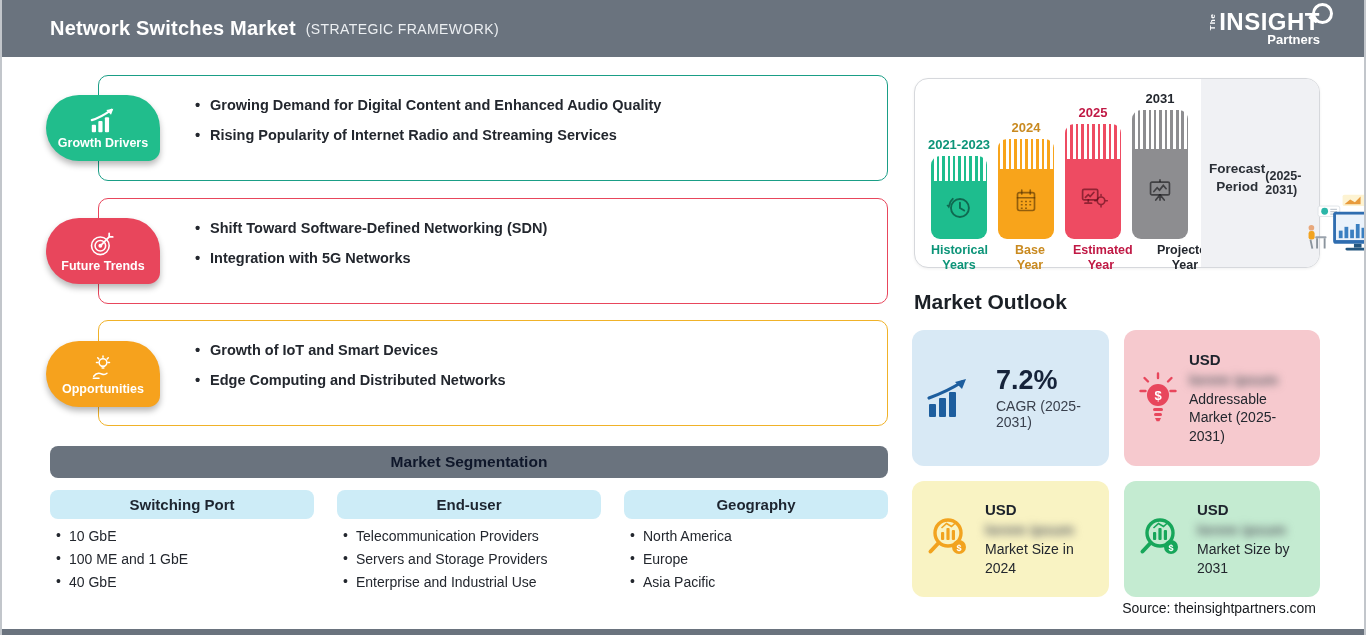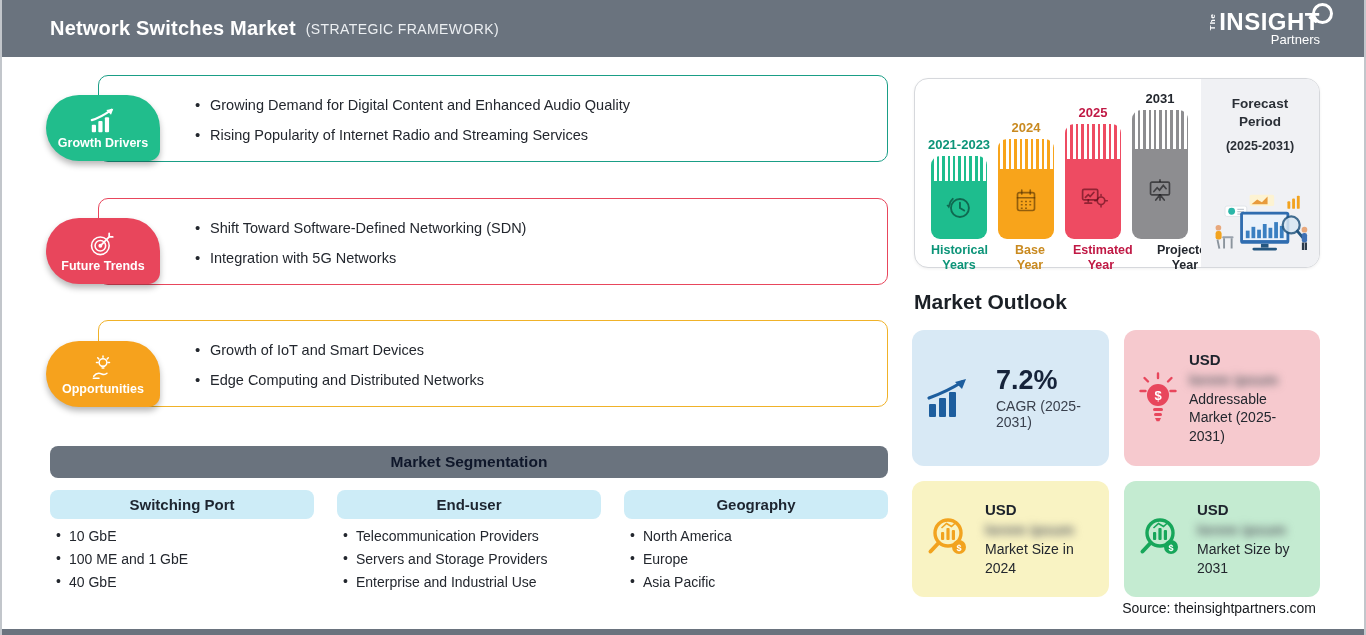--- a/index.html
+++ b/index.html
@@ -10,24 +10,24 @@
   
   .app-header{position:absolute;top:0;left:0;right:0;height:57px;background:#6a737e;display:flex;align-items:center;padding:0 30px 0 48px;box-sizing:border-box;}
   .hdr-title{font-size:20px;font-weight:700;color:#ffffff;letter-spacing:.2px;}
   .hdr-sub{font-size:14px;color:#eceff2;margin-left:10px;letter-spacing:.4px;text-align:center;}
   .logo{margin-left:auto;color:#fff;display:flex;flex-direction:column;align-items:flex-end;position:relative;padding-right:14px;}
   .logo-top{display:flex;align-items:center;position:relative;}
   .logo-the{writing-mode:vertical-rl;transform:rotate(180deg);font-size:8px;font-weight:700;letter-spacing:1px;margin-right:2px;}
   .logo-insight{font-size:24px;font-weight:800;letter-spacing:.5px;line-height:1;}
   .logo-lens{position:absolute;right:-13px;top:-7px;width:15px;height:15px;border:3px solid #fff;border-radius:50%;}
   .logo-lens::after{content:"";position:absolute;left:-7px;top:12px;width:10px;height:3px;background:#fff;transform:rotate(35deg);border-radius:2px;}
-  .logo-partners{font-size:13px;font-weight:400;margin-top:-2px;}
+  .logo-partners{font-size:13px;font-weight:700;margin-top:-2px;}
 
   
-  .driver-box{position:absolute;left:96px;width:790px;height:87px;border-radius:10px;background:#fff;box-sizing:border-box;}
+  .driver-box{position:absolute;left:96px;width:790px;height:106px;border-radius:10px;background:#fff;box-sizing:border-box;font-weight:bold;}
   .box-green{top:75px;border:1.4px solid #1a9e86;}
   .box-red{top:198px;border:1.4px solid #e8465c;}
   .box-orange{top:320px;border:1.4px solid #f0b229;}
   .bullets{list-style:none;margin:0;padding:21px 0 0 96px;}
   .bullets li{font-size:14.5px;color:#23272e;margin-bottom:14px;position:relative;padding-left:15px;}
   .bullets li::before{content:"•";position:absolute;left:0;top:-1px;color:#23272e;font-size:15px;}
 
   .badge{position:absolute;left:44px;width:114px;height:66px;border-radius:34px 34px 12px 34px;
          display:flex;flex-direction:column;align-items:center;justify-content:center;color:#fff;
          box-shadow:0 4px 6px rgba(0,0,0,.28);}
@@ -63,21 +63,21 @@
   .st-gray{background:repeating-linear-gradient(90deg,#8d8d90 0 2.5px,#fff 2.5px 5.5px);}
   .solid{flex:1;display:flex;align-items:center;justify-content:center;}
   .so-green{background:#1ebd8e;color:rgba(7,60,48,.65);}
   .so-orange{background:#f8a41b;color:rgba(80,48,4,.6);}
   .so-red{background:#ee4b62;color:rgba(84,8,22,.6);}
   .so-gray{background:#8d8d90;color:rgba(25,25,28,.65);}
   .bar-labels{position:absolute;left:16px;top:164px;width:272px;display:flex;gap:28px;}
   .bar-label{width:56px;text-align:center;font-size:12.5px;font-weight:700;line-height:1.18;}
   .c-teal{color:#0c9478;} .c-amber{color:#c98a20;} .c-crimson{color:#c01945;} .c-dark{color:#23272e;}
   .forecast{position:absolute;right:0;top:0;width:118px;height:100%;background:#f0f1f4;border-radius:0 13px 13px 0;
-            display:flex;flex-direction:column;align-items:center;padding:16px 8px 6px;box-sizing:border-box;}
+            display:flex;flex-direction:row;align-items:center;padding:16px 8px 6px;box-sizing:border-box;}
   .forecast-title{font-size:13.5px;font-weight:800;color:#2a2f36;text-align:center;line-height:1.3;width:80px;}
   .forecast-range{font-size:12.5px;font-weight:700;color:#2a2f36;margin-top:9px;}
   .forecast-illustration{margin-top:auto;}
 
   
   .outlook-title{position:absolute;left:912px;top:290px;font-size:21px;font-weight:700;color:#1b2026;}
   .card{position:absolute;border-radius:12px;display:flex;align-items:center;box-sizing:border-box;}
   .card-blue{left:910px;top:330px;width:197px;height:136px;background:#d8e9f5;padding:0 14px;gap:24px;}
   .card-pink{left:1122px;top:330px;width:196px;height:136px;background:#f6c9ce;padding:0 12px;gap:9px;}
   .card-yellow{left:910px;top:481px;width:197px;height:116px;background:#f9f3c3;padding:0 12px;gap:9px;}

